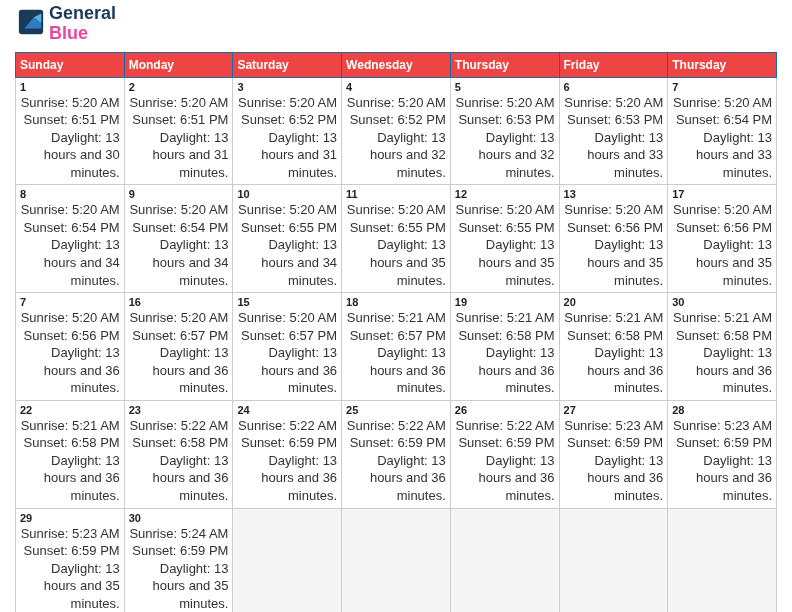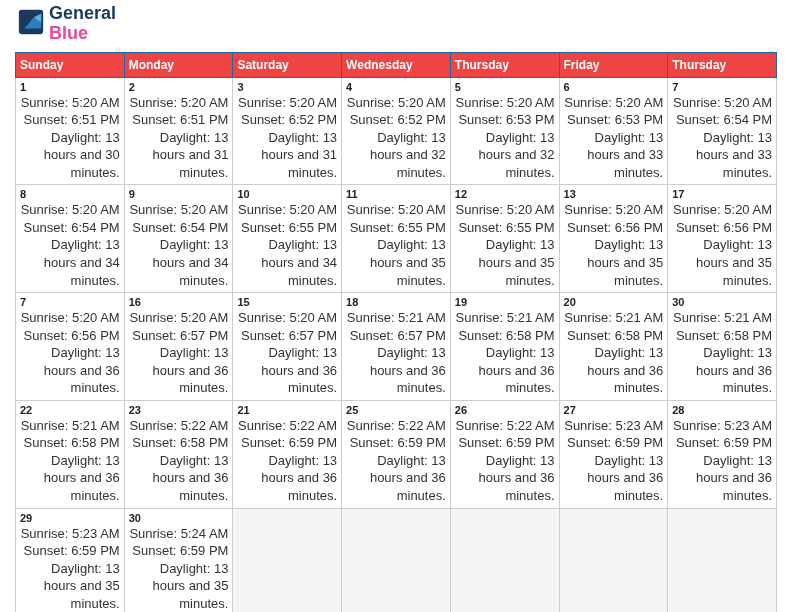--- a/index.html
+++ b/index.html
@@ -270,21 +270,21 @@
 Sunset: 6:58 PM
 Daylight: 13 hours and 36 minutes.</div>
           </td>
           <td>
             <span class="day-num">23</span>
             <div class="day-info" style="white-space: pre-line;">Sunrise: 5:22 AM
 Sunset: 6:58 PM
 Daylight: 13 hours and 36 minutes.</div>
           </td>
           <td>
-            <span class="day-num">21</span>
+            <span class="day-num">24</span>
             <div class="day-info" style="white-space: pre-line;">Sunrise: 5:22 AM
 Sunset: 6:59 PM
 Daylight: 13 hours and 36 minutes.</div>
           </td>
           <td>
             <span class="day-num">25</span>
             <div class="day-info" style="white-space: pre-line;">Sunrise: 5:22 AM
 Sunset: 6:59 PM
 Daylight: 13 hours and 36 minutes.</div>
           </td>

